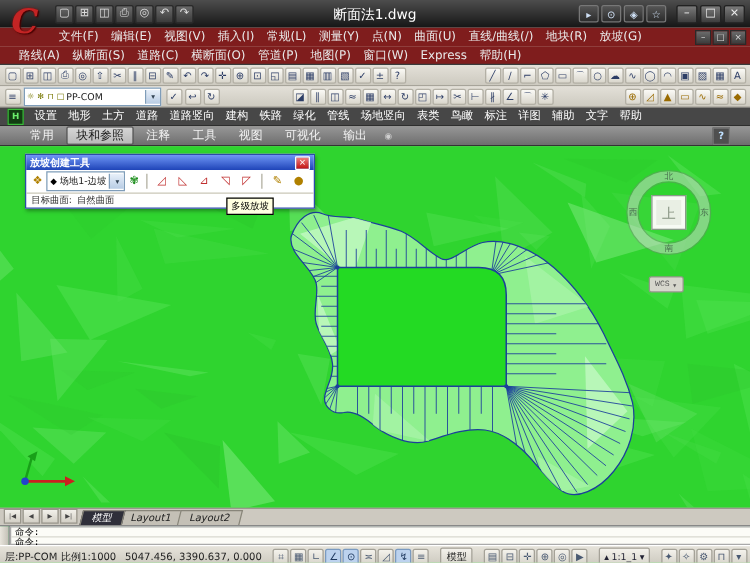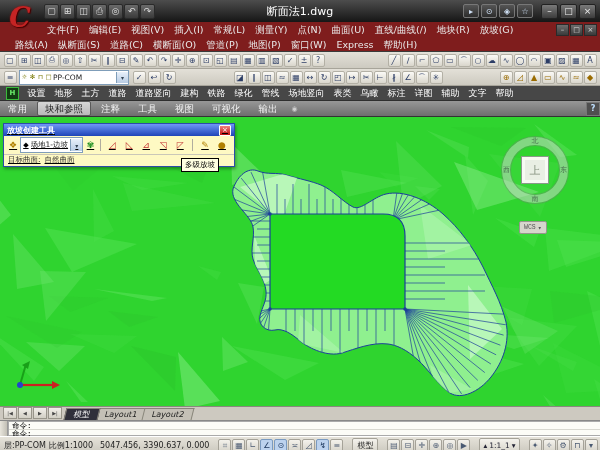--- a/index.html
+++ b/index.html
@@ -40,33 +40,33 @@
   .combo-val{font-size:7.5px;color:#222;flex:1;white-space:nowrap;overflow:hidden;}
   .combo-arrow{width:11px;height:11px;display:inline-flex;align-items:center;justify-content:center;font-size:6px;color:#345;background:linear-gradient(#e8f0fa,#b8cce4);border-left:1px solid #7f9db9;}
 
   
   .hyrow{height:15px;background:#474747;display:flex;align-items:center;flex:0 0 15px;border-bottom:1px solid #2e2e2e;box-sizing:border-box;}
   .hylogo{width:11px;height:11px;margin:0 4px 0 6px;background:#123d12;border:1px solid #3bba3b;color:#6bee6b;font-size:7px;font-weight:bold;display:inline-flex;align-items:center;justify-content:center;}
   .hyitems{display:flex;flex:1;}
   .hy-item{color:#fff;font-size:9px;padding:0 4.5px;line-height:15px;white-space:nowrap;}
 
   
-  .ribbontabs{height:16px;background:linear-gradient(#979797,#6e6e6e);display:flex;align-items:center;flex:0 0 16px;padding:0 0;border-bottom:1px solid #333;box-sizing:border-box;}
+  .ribbontabs{height:16px;background:linear-gradient(#979797,#6e6e6e);display:flex;align-items:center;flex:0 0 16px;padding:0 16px;border-bottom:1px solid #333;box-sizing:border-box;}
   .rtabs{display:flex;gap:2px;}
   .rtab{color:#f2f2f2;font-size:9.5px;padding:1px 8px;line-height:13px;white-space:nowrap;}
   .rtab.on{background:linear-gradient(#d6d6d6,#b9b9b9);color:#1a1a1a;border-radius:2px;border:1px solid #5a5a5a;padding:0 7px;}
   .rrec{margin-left:6px;color:#cfcfcf;font-size:7px;}
   .rhelp{margin-left:auto;width:12px;height:12px;background:#4f4f4f;border:1px solid #777;color:#bfe0ff;font-size:8px;font-weight:bold;display:inline-flex;align-items:center;justify-content:center;}
 
   
   .viewport{position:relative;height:289px;flex:0 0 289px;overflow:hidden;background:#2fd42f;}
   #dwg{position:absolute;left:0;top:0;}
 
   
-  .palette{position:absolute;left:3px;top:6px;width:230px;background:#fef9c3;border:1px solid #2c4ba8;box-shadow:1px 2px 3px rgba(0,0,0,.35);z-index:10;text-decoration:underline;}
+  .palette{position:absolute;left:20px;top:6px;width:230px;background:#ffffff;border:1px solid #2c4ba8;box-shadow:1px 2px 3px rgba(0,0,0,.35);z-index:10;}
   .pal-title{height:12px;background:linear-gradient(#6f97f6,#1f44b8);display:flex;align-items:center;padding:0 3px;}
   .pal-title > span:first-child{color:#fff;font-size:8px;font-weight:bold;flex:1;}
   .pal-close{width:10px;height:9px;background:linear-gradient(#f08080,#c01010);border:1px solid #fff;color:#fff;font-size:7px;line-height:7px;display:inline-flex;align-items:center;justify-content:center;border-radius:1px;}
   .pal-toolbar{height:18px;display:flex;align-items:center;padding:0 3px;gap:1px;border-bottom:1px solid #cac7b8;}
   .pic{width:14px;height:14px;display:inline-flex;align-items:center;justify-content:center;font-size:9px;border:1px solid transparent;border-radius:2px;color:#445;}
   .pic.gold{color:#b08000;}
   .pic.green{color:#1f8f1f;}
   .pic.red{color:#c03030;}
   .psep{width:1px;height:12px;background:#b0ad9e;margin:0 2px;}
   .pal-combo{display:flex;align-items:center;height:14px;width:84px;background:#fff;border:1px solid #7f9db9;}

